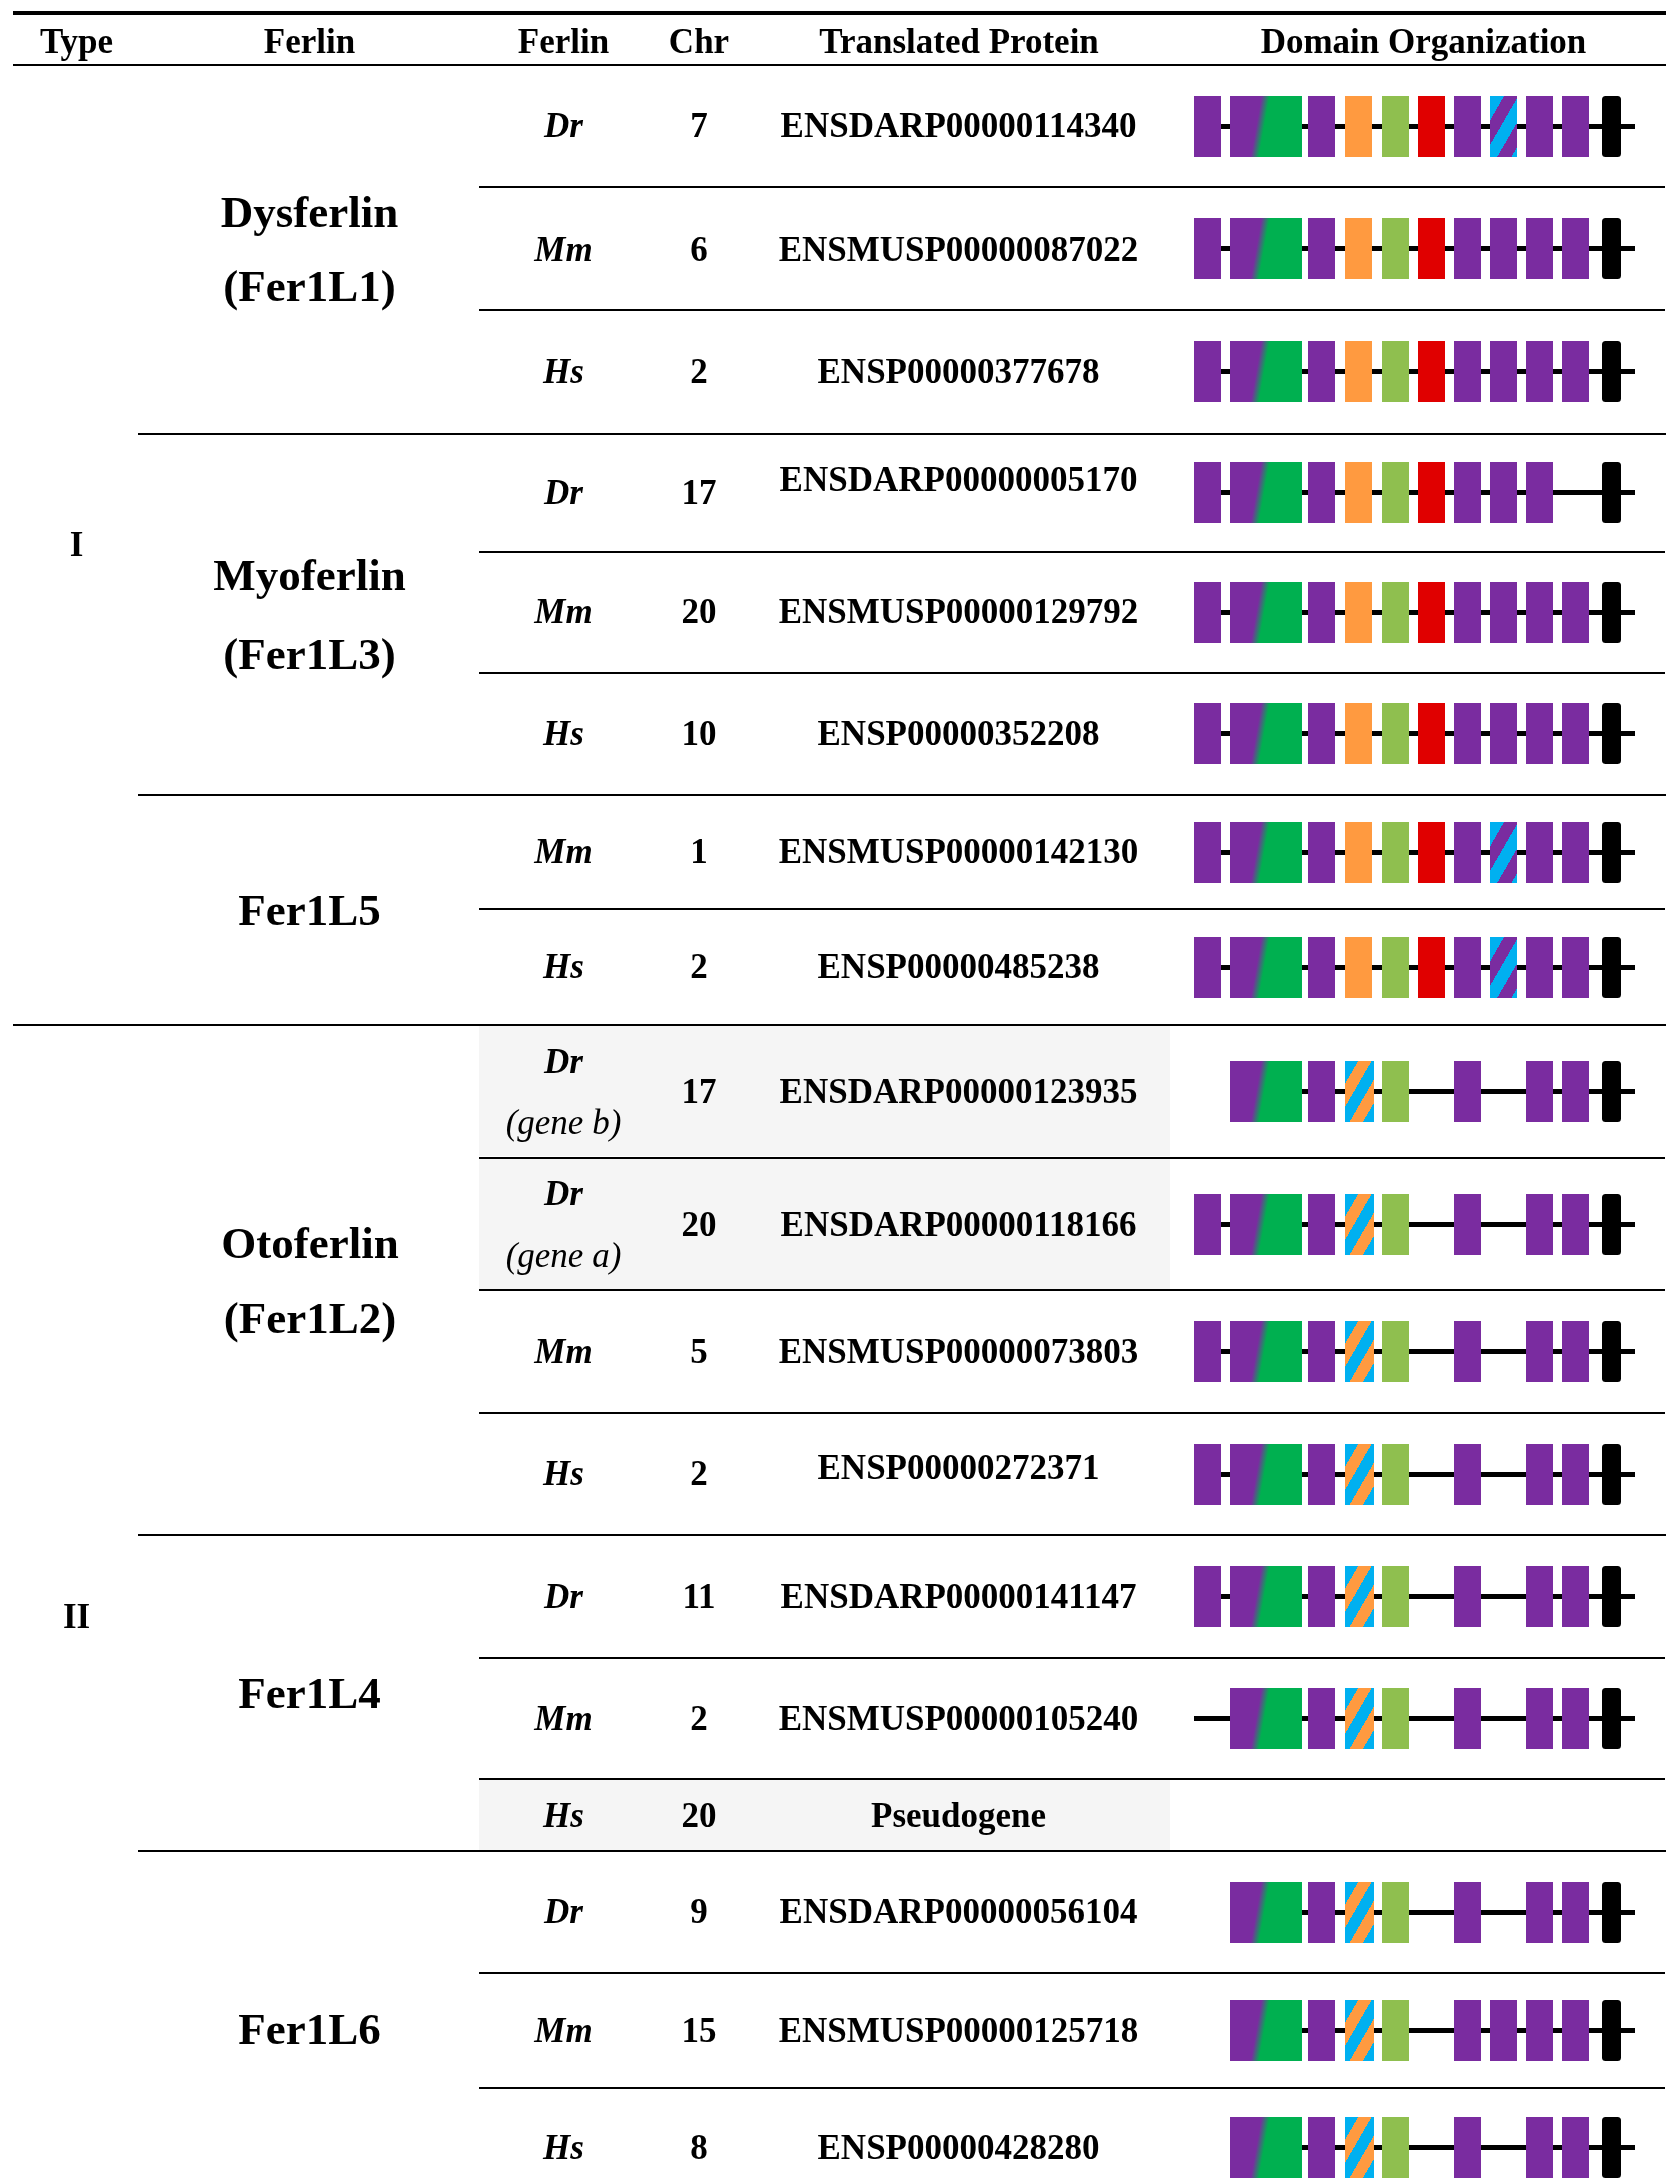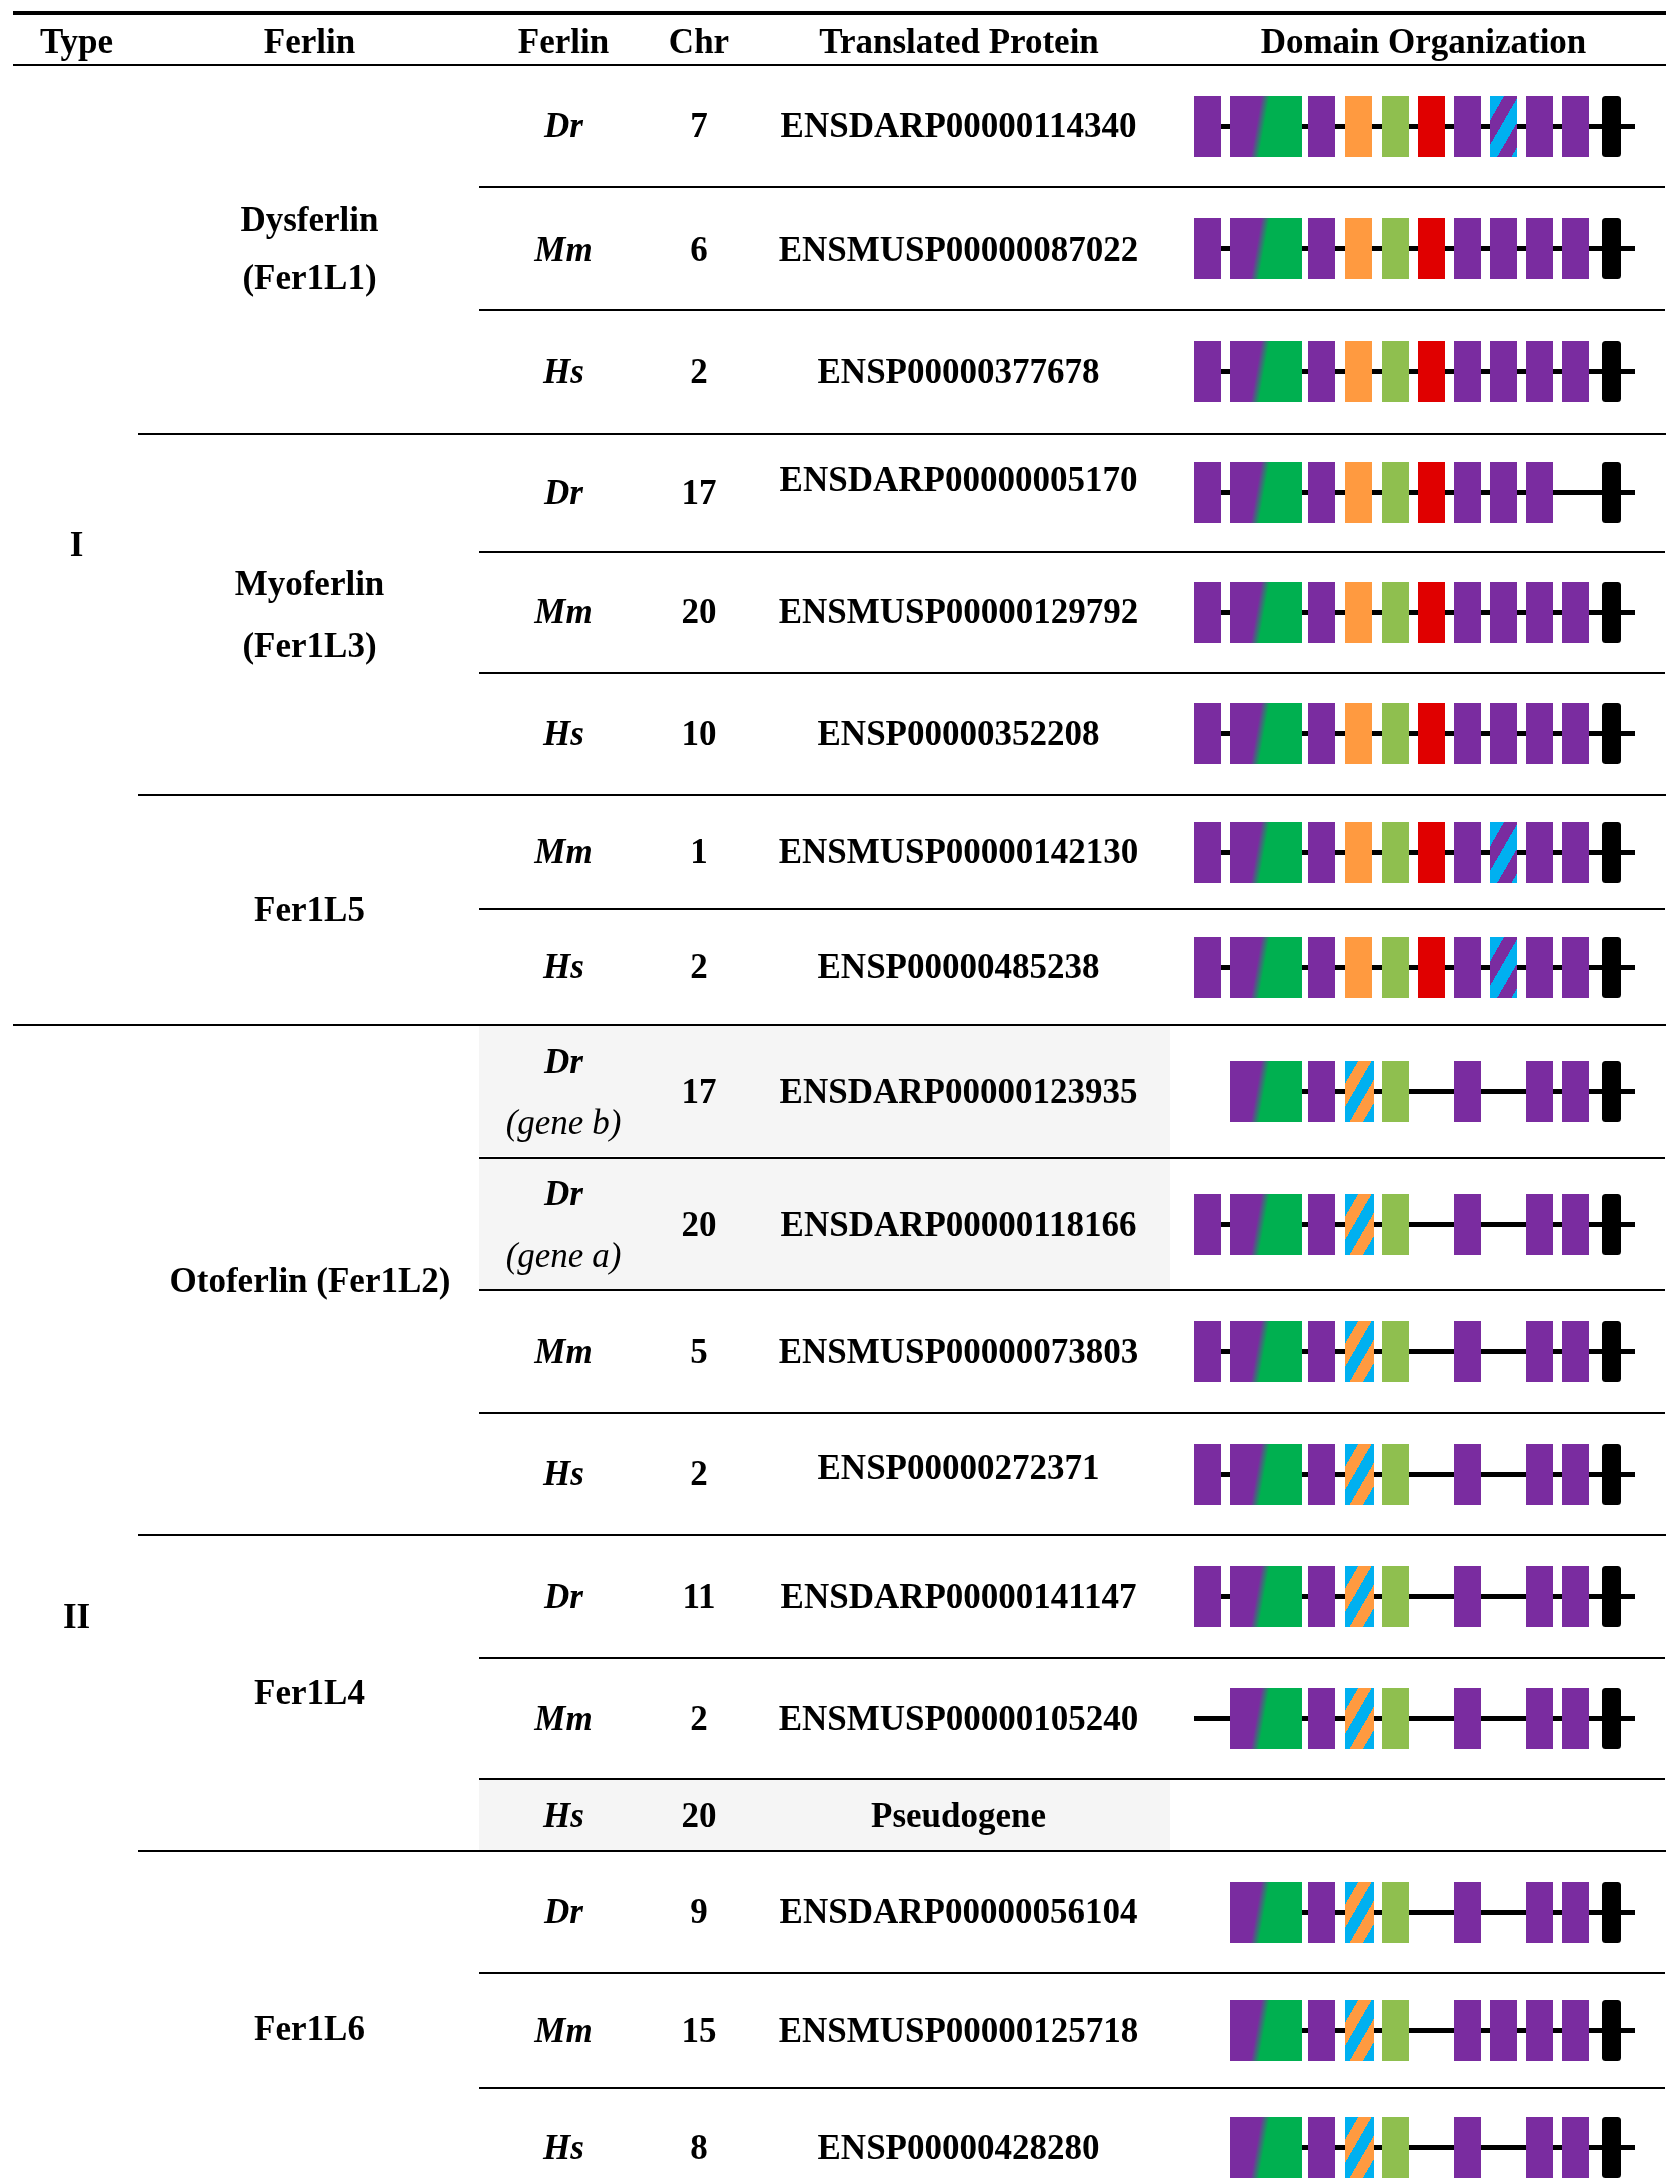--- a/index.html
+++ b/index.html
@@ -2,21 +2,21 @@
 <html style="font-size:7px"><head>
 <meta charset="utf-8">
 <style>
   html, body { margin:0; padding:0; background:#ffffff; }
   body { width:1679px; height:2594px; position:relative; overflow:hidden; font-family:"Liberation Serif", "DejaVu Serif", serif; color:#000; }
   .rule { position:absolute; background:#000; }
   .hdr { position:absolute; top:22px; font-size:35px; font-weight:bold; text-align:center; white-space:nowrap; }
   .cell { position:absolute; display:flex; align-items:center; justify-content:center; text-align:center; font-size:35px; font-weight:bold; white-space:nowrap; line-height:1.7; }
   .species { font-style:italic; font-weight:bold; }
   .shade { position:absolute; background:#f5f5f5; }
-  .group-label { position:absolute; display:flex; align-items:center; justify-content:center; text-align:center; font-size:35px; font-weight:bold; line-height:1.65; }
+  .group-label { position:absolute; display:flex; align-items:center; justify-content:center; text-align:center; font-size:45px; font-weight:bold; line-height:1.65; }
   .type-label { position:absolute; display:flex; align-items:center; justify-content:center; font-size:35px; font-weight:bold; }
   
   .diagram { position:absolute; height:61px; }
   .backbone { position:absolute; height:5.2px; background:#000; top:28px; }
   .dom { position:absolute; top:0; height:61px; width:27px; }
   .c2 { background:#7a2ca0; }
   .c2b { background:linear-gradient(100deg,#7a2ca0 0%,#7a2ca0 38%,#00b050 48%,#00b050 100%); width:72px; }
   .ferA { background:#ff9a40; }
   .ferB { background:#8fbf4f; }
   .dysf { background:#e00000; }

